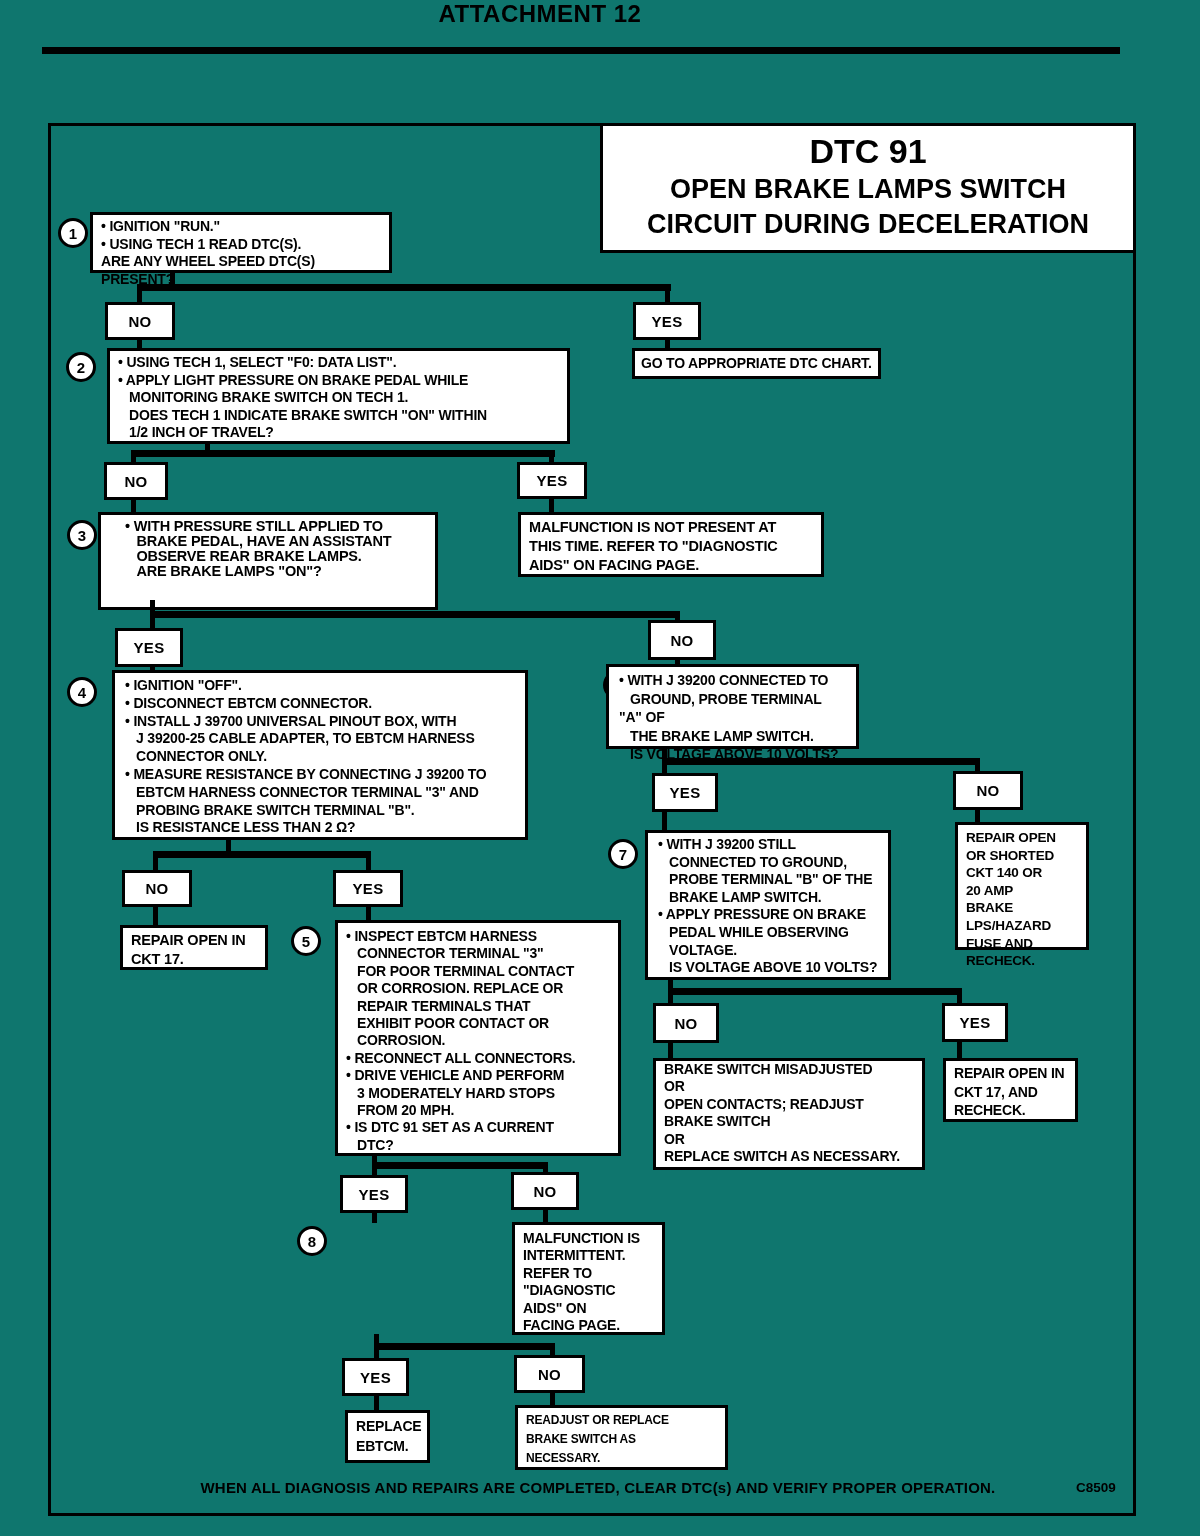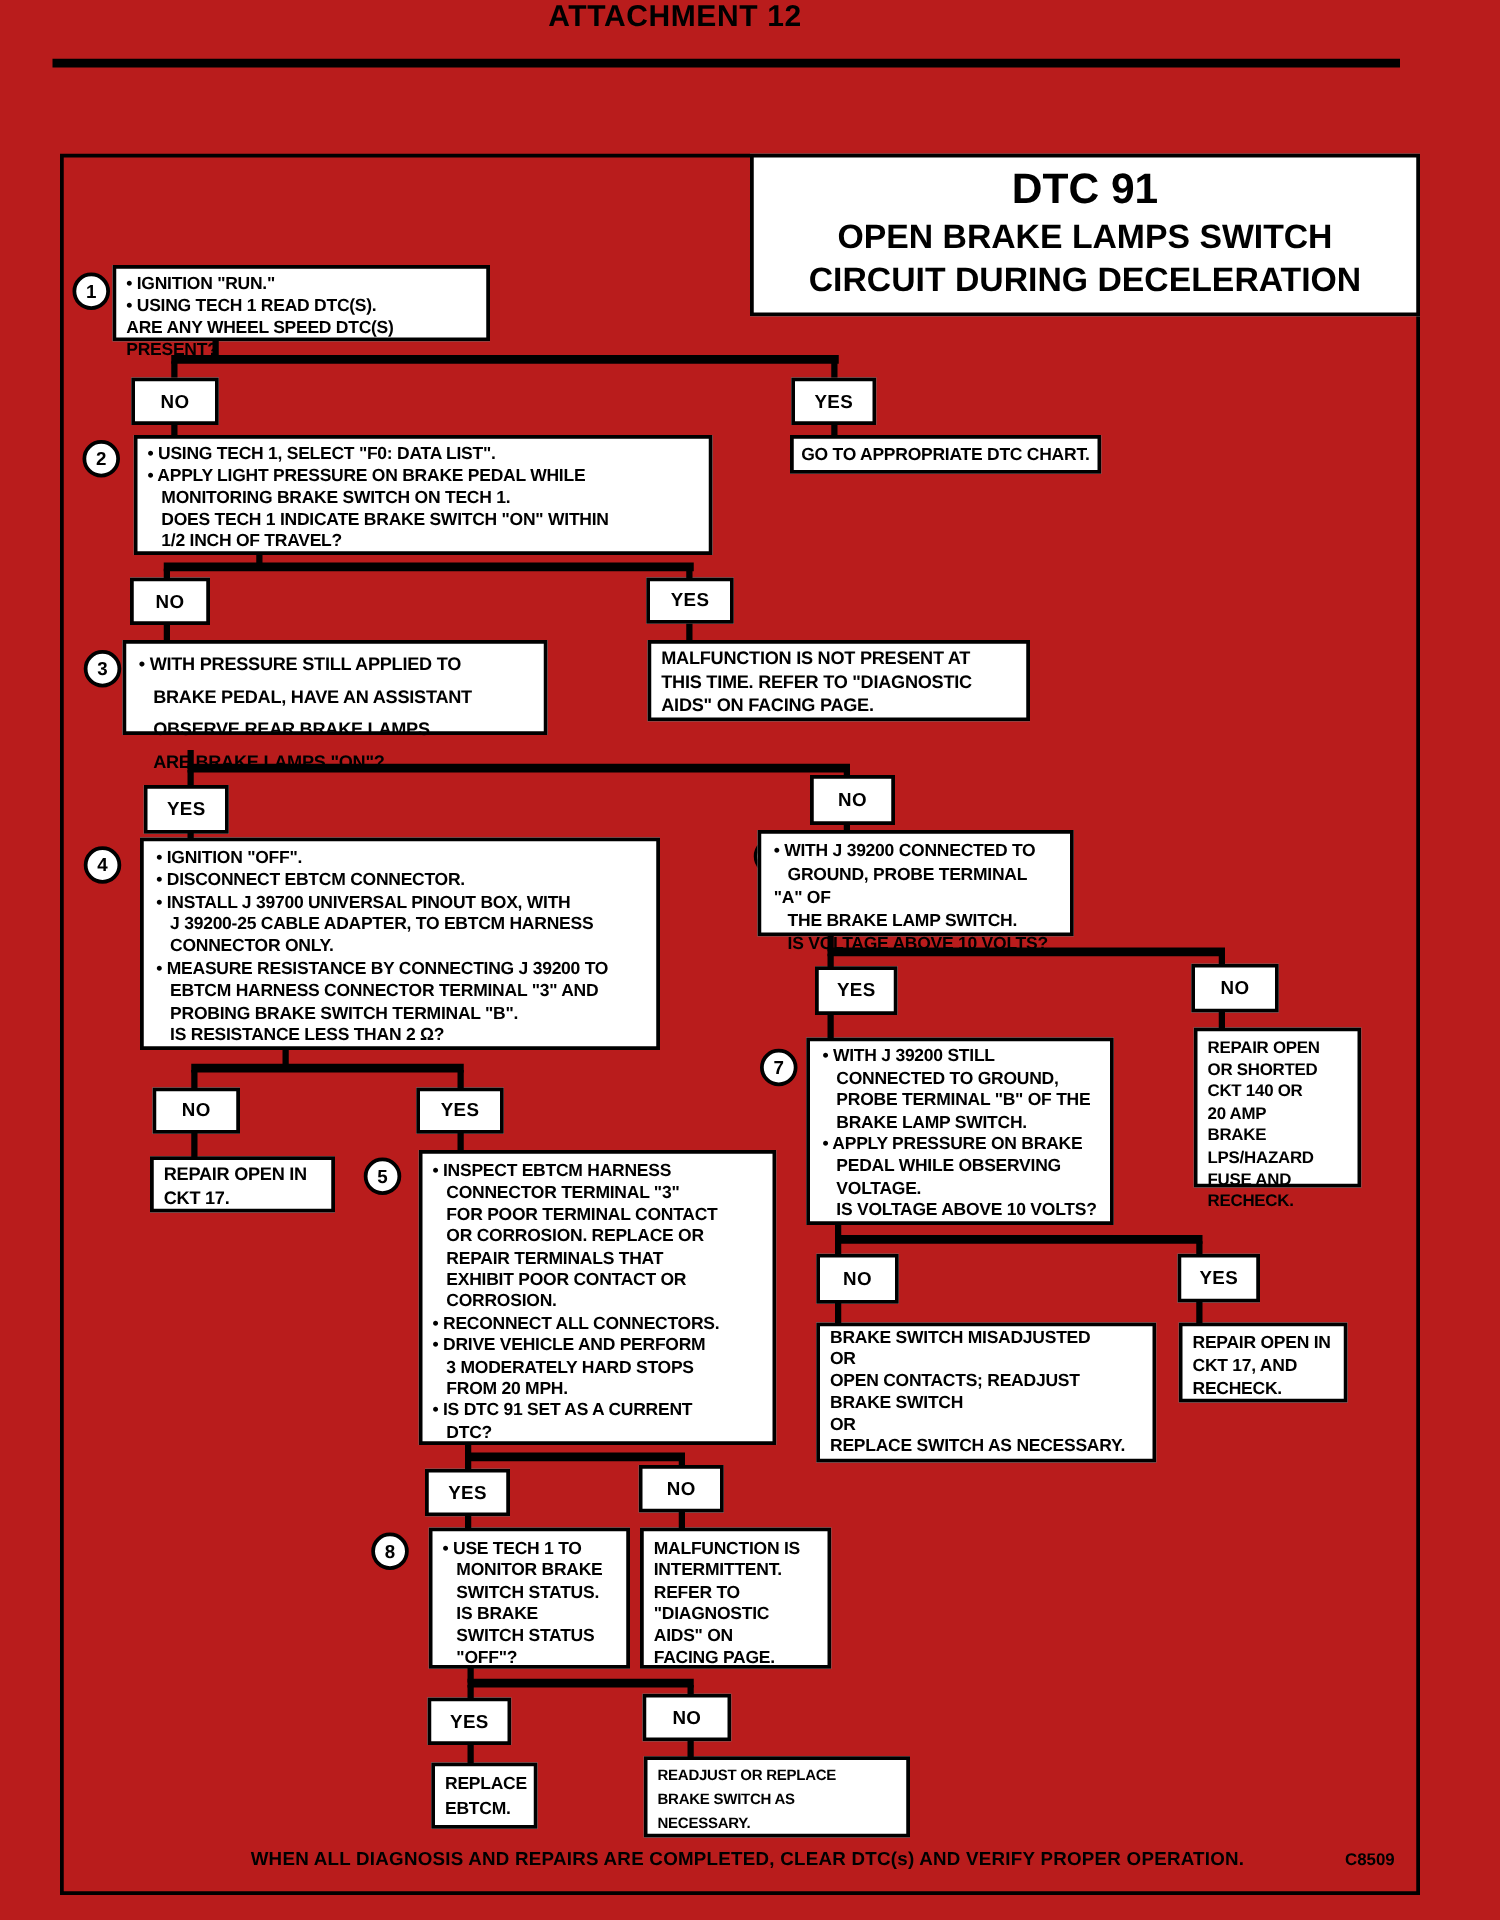--- a/index.html
+++ b/index.html
@@ -1,17 +1,17 @@
 <!DOCTYPE html>
 <html><head>
 <meta charset="utf-8">
 <style>
   html,body { margin:0; padding:0; background:#fff; }
   .page {
-    position:relative; width:1200px; height:1536px; background:#b91c1c; color:#000;
+    position:relative; width:1200px; height:1536px; background:#0f766e; color:#000;
     font-family:"Liberation Sans","DejaVu Sans",sans-serif; font-weight:700;
     -webkit-font-smoothing:antialiased;
   }
   .abs { position:absolute; box-sizing:border-box; }
   .hdr { text-align:center; font-size:24px; letter-spacing:0.5px; }
   .rule { background:#000; }
   .frame { border:3px solid #000; background:transparent; }
   .titlebox { border:3px solid #000; background:#fff; text-align:center; }
   .titlebox .t1 { font-size:34px; line-height:42px; margin-top:4px; }
   .titlebox .t2 { font-size:27px; line-height:35px; }
@@ -62,21 +62,21 @@
 ARE ANY WHEEL SPEED DTC(S) PRESENT?</div>
   <div class="abs box" style="left:632px;top:348px;width:249px;height:31px;line-height:22px;padding:1px 6px;">GO TO APPROPRIATE DTC CHART.</div>
   <div class="abs box" style="left:107px;top:348px;width:463px;height:96px;line-height:17.6px;">• USING TECH 1, SELECT "F0: DATA LIST".
 • APPLY LIGHT PRESSURE ON BRAKE PEDAL WHILE
    MONITORING BRAKE SWITCH ON TECH 1.
    DOES TECH 1 INDICATE BRAKE SWITCH "ON" WITHIN
    1/2 INCH OF TRAVEL?</div>
   <div class="abs box" style="left:518px;top:512px;width:306px;height:65px;line-height:19px;font-size:14.5px;">MALFUNCTION IS NOT PRESENT AT
 THIS TIME. REFER TO "DIAGNOSTIC
 AIDS" ON FACING PAGE.</div>
-  <div class="abs box" style="left:98px;top:512px;width:340px;height:76px;line-height:26px;font-size:14.5px;padding:4px 10px;">• WITH PRESSURE STILL APPLIED TO
+  <div class="abs box" style="left:98px;top:512px;width:340px;height:98px;line-height:15px;font-size:14.5px;padding:4px 24px;">• WITH PRESSURE STILL APPLIED TO
    BRAKE PEDAL, HAVE AN ASSISTANT
    OBSERVE REAR BRAKE LAMPS.
    ARE BRAKE LAMPS "ON"?</div>
   <div class="abs box" style="left:112px;top:670px;width:416px;height:170px;line-height:17.8px;padding:4px 10px;">• IGNITION "OFF".
 • DISCONNECT EBTCM CONNECTOR.
 • INSTALL J 39700 UNIVERSAL PINOUT BOX, WITH
    J 39200-25 CABLE ADAPTER, TO EBTCM HARNESS
    CONNECTOR ONLY.
 • MEASURE RESISTANCE BY CONNECTING J 39200 TO
    EBTCM HARNESS CONNECTOR TERMINAL "3" AND
@@ -119,26 +119,20 @@
    DTC?</div>
   <div class="abs box" style="left:653px;top:1058px;width:272px;height:112px;line-height:17.4px;padding:0 8px;">BRAKE SWITCH MISADJUSTED
 OR
 OPEN CONTACTS; READJUST
 BRAKE SWITCH
 OR
 REPLACE SWITCH AS NECESSARY.</div>
   <div class="abs box" style="left:943px;top:1058px;width:135px;height:64px;line-height:18.5px;">REPAIR OPEN IN
 CKT 17, AND
 RECHECK.</div>
-  <div class="abs box" style="left:343px;top:1222px;width:161px;height:113px;line-height:17.4px;padding:5px 8px;">• USE TECH 1 TO
-   MONITOR BRAKE
-   SWITCH STATUS.
-   IS BRAKE
-   SWITCH STATUS
-   "OFF"?</div>
   <div class="abs box" style="left:512px;top:1222px;width:153px;height:113px;line-height:17.4px;padding:5px 8px;">MALFUNCTION IS
 INTERMITTENT.
 REFER TO
 "DIAGNOSTIC
 AIDS" ON
 FACING PAGE.</div>
   <div class="abs box" style="left:345px;top:1410px;width:85px;height:53px;line-height:19.5px;padding:4px 8px;">REPLACE
 EBTCM.</div>
   <div class="abs box" style="left:515px;top:1405px;width:213px;height:65px;line-height:19px;font-size:12px;">READJUST OR REPLACE
 BRAKE SWITCH AS

